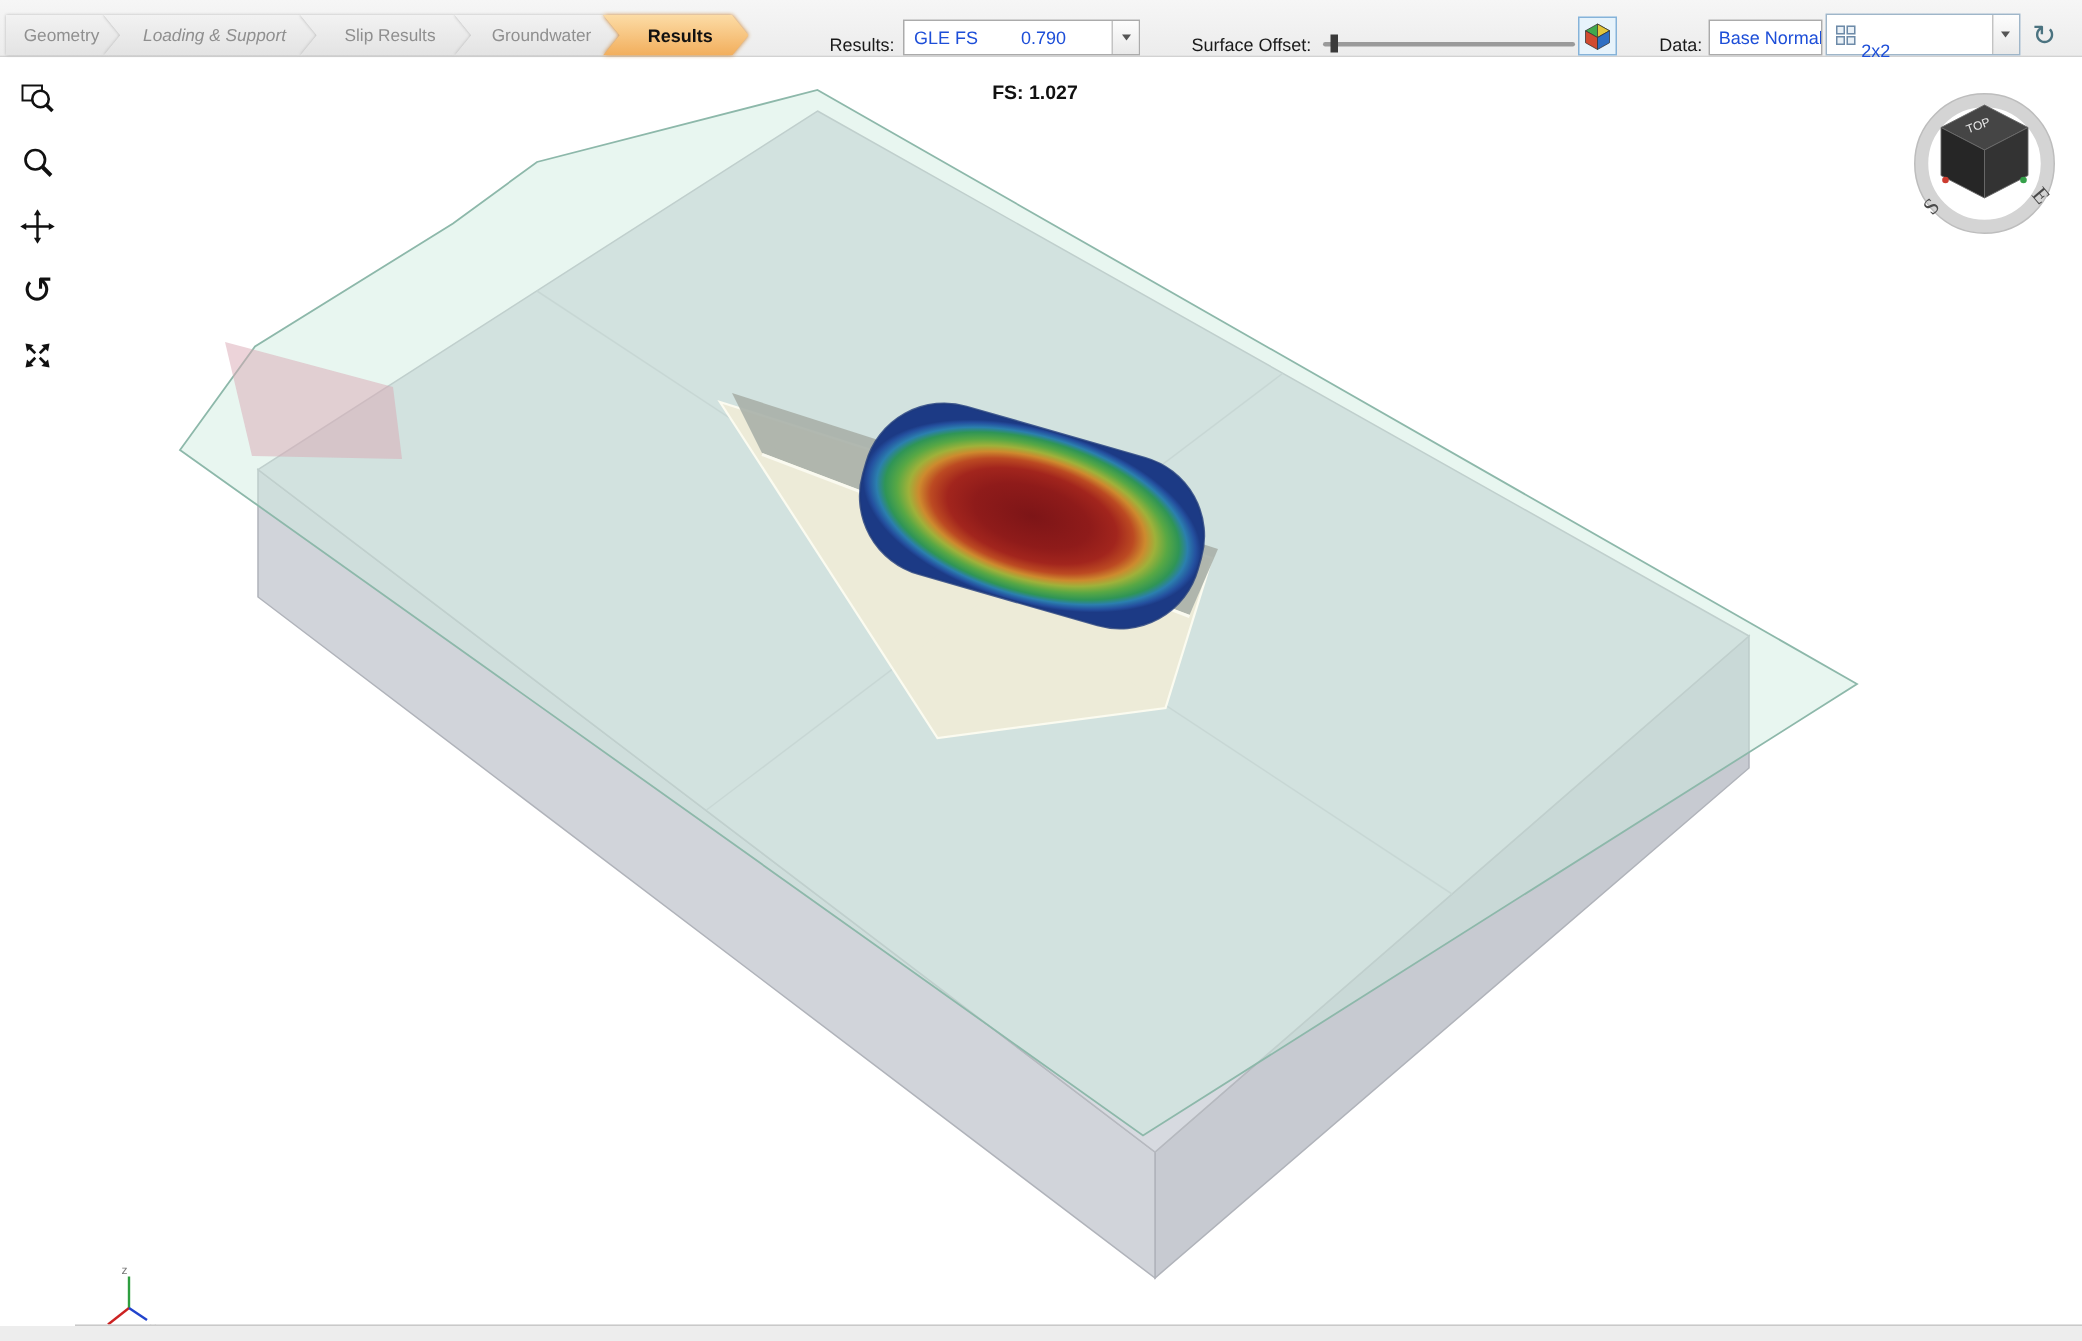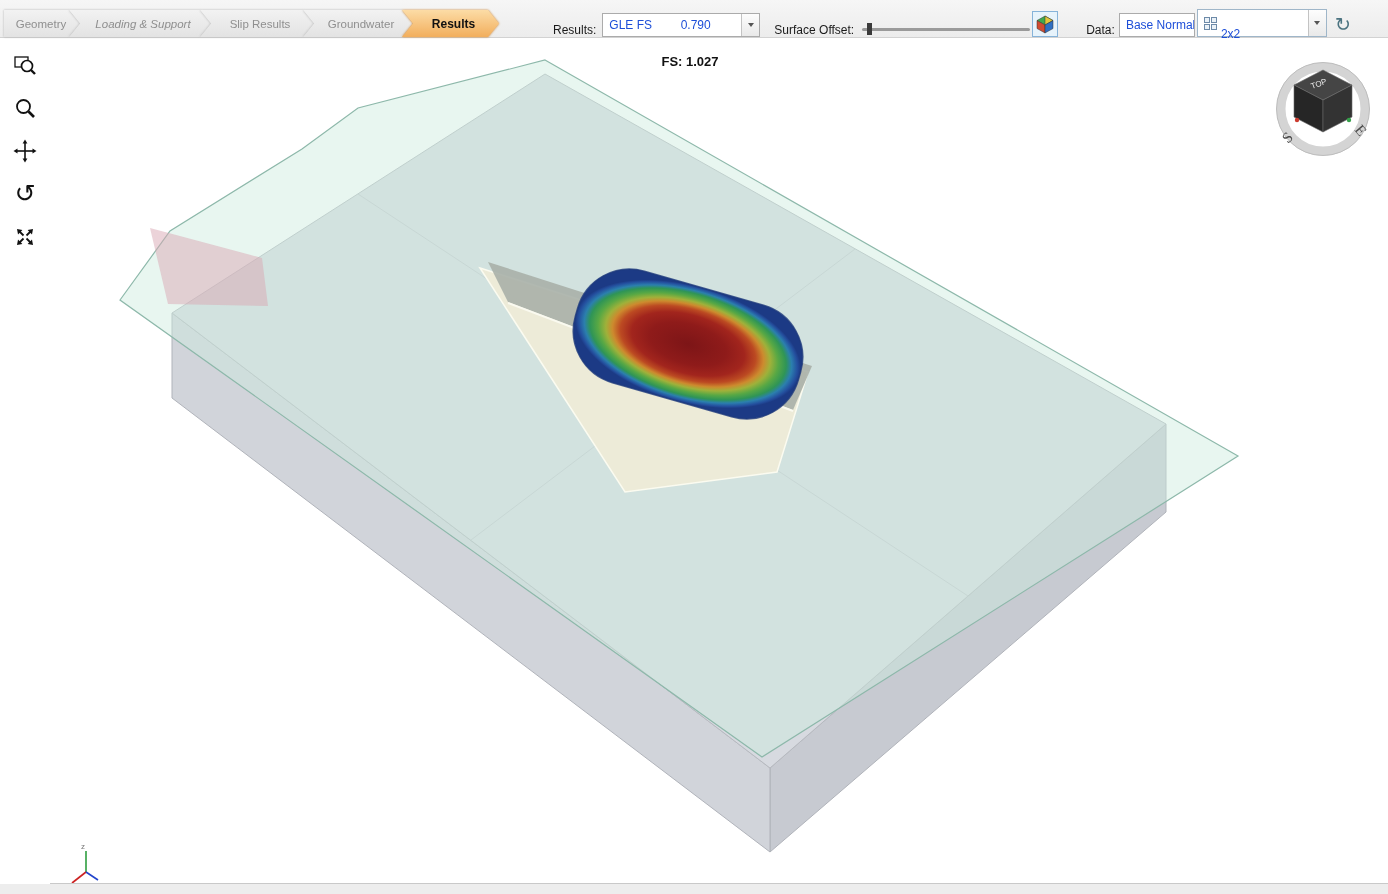--- a/index.html
+++ b/index.html
@@ -26,21 +26,21 @@
     background:linear-gradient(#f2f2f2,#e3e3e3);
     clip-path:polygon(0 0, calc(100% - 11px) 0, 100% 50%, calc(100% - 11px) 100%, 0 100%, 11px 50%);
     padding:0 6px 0 12px;
   }
   .wf-wrap.first .wf-tab{clip-path:polygon(0 0, calc(100% - 11px) 0, 100% 50%, calc(100% - 11px) 100%, 0 100%);padding-left:4px;}
   .wf-wrap.active .wf-tab{background:linear-gradient(#fcdca6,#f2ae5c);color:#111;font-weight:bold;font-size:12px;}
   .t-geometry{width:76px;} .t-loading{width:142px;font-style:italic;} .t-slip{width:114px;} .t-ground{width:110px;} .t-results{width:97px;}
 
   .lbl{font-size:12px;color:#1a1a1a;}
   .lbl.method{margin-left:54px;}
-  .lbl.offset{margin-left:14px;}
+  .lbl.offset{margin-left:34px;}
   .lbl.data{margin-left:28px;}
 
   .combo{
     display:flex;align-items:center;height:24px;background:#ffffff;
     border:1px solid #ababab;box-sizing:border-box;font-size:12px;color:#1d4ed8;
     margin-left:6px;
   }
   .combo .val{padding:0 6px;}
   .combo.method{width:158px;}
   .combo.method .fsv{margin-left:auto;padding-right:8px;}

